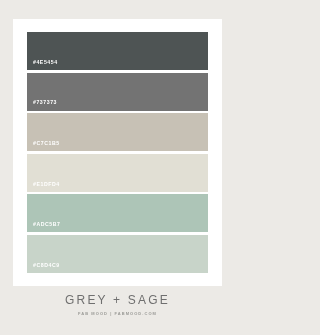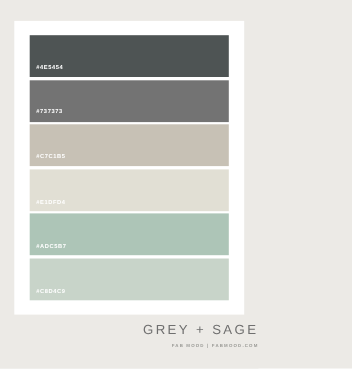--- a/index.html
+++ b/index.html
@@ -54,21 +54,21 @@
     font-family: "Liberation Sans", sans-serif;
     padding: 0 0 5px 6px;
     line-height: 1;
     white-space: nowrap;
   }
   .footer {
     position: absolute;
     left: 0;
     top: 294px;
     width: 235px;
-    text-align: right;
+    text-align: center;
   }
   .footer-title {
     font-size: 12px;
     letter-spacing: 2.2px;
     color: #6f6f6f;
     font-family: "Liberation Sans", sans-serif;
     font-weight: 400;
     line-height: 1;
   }
   .footer-credit {

